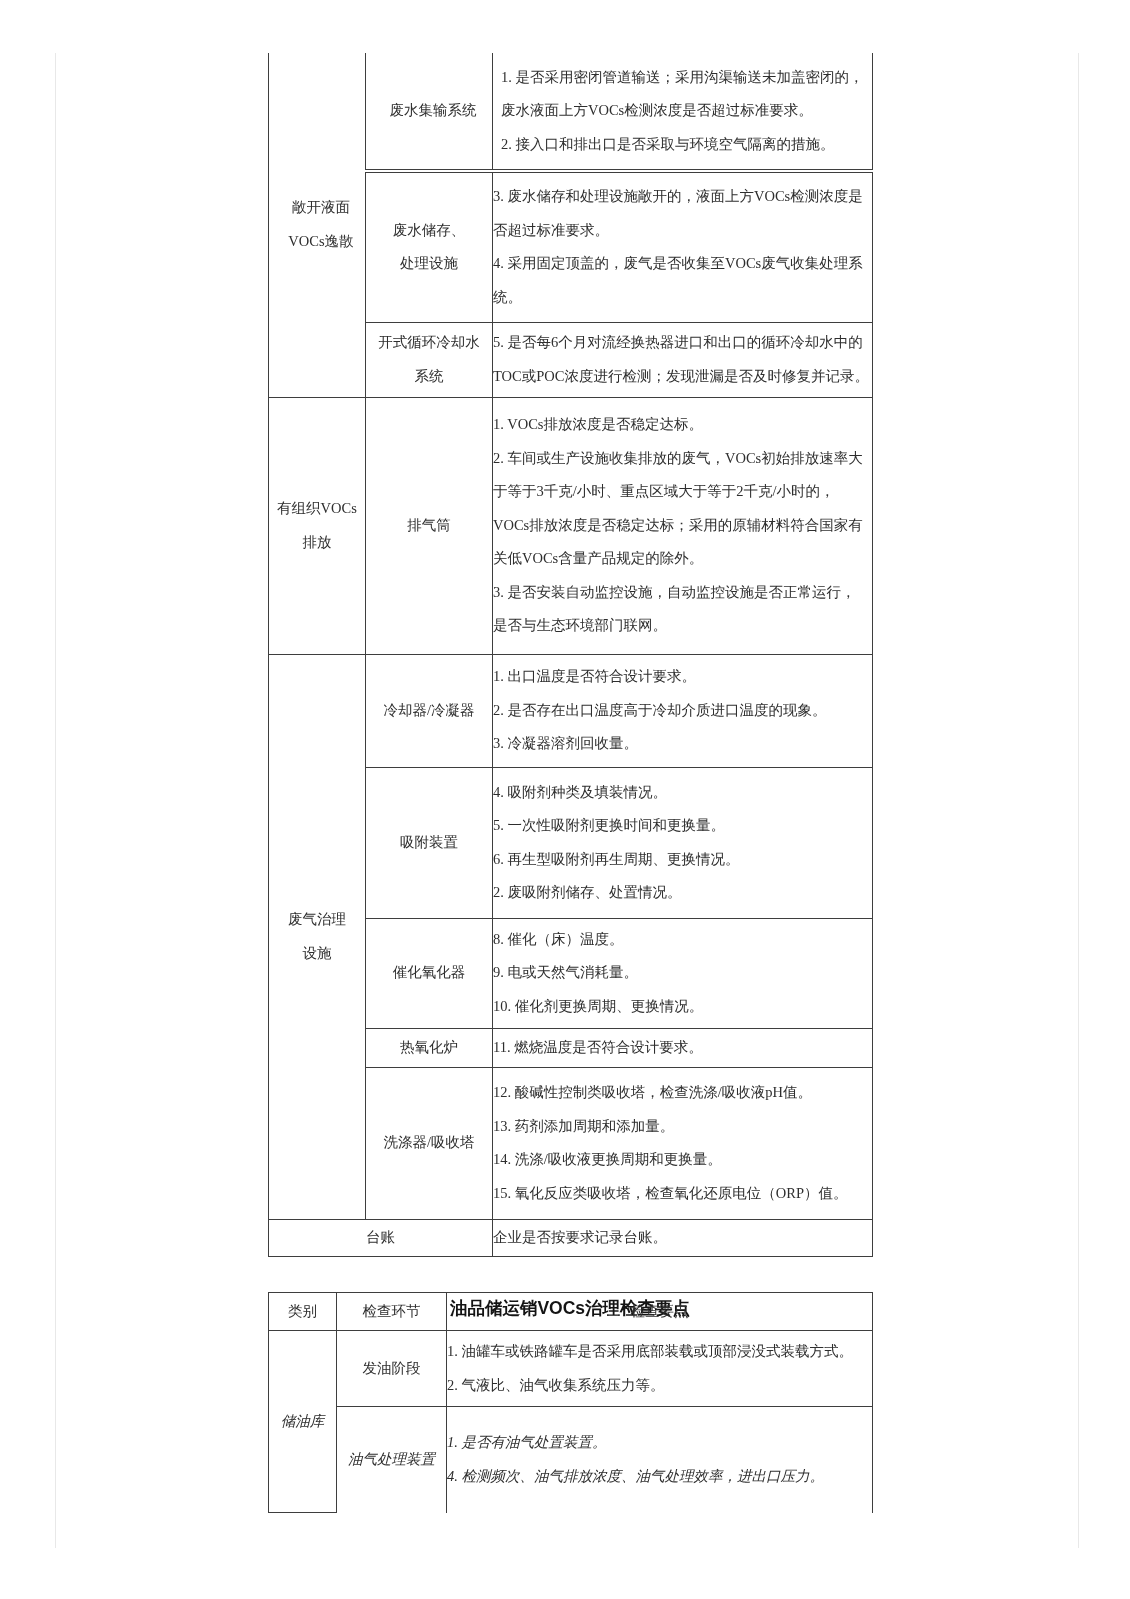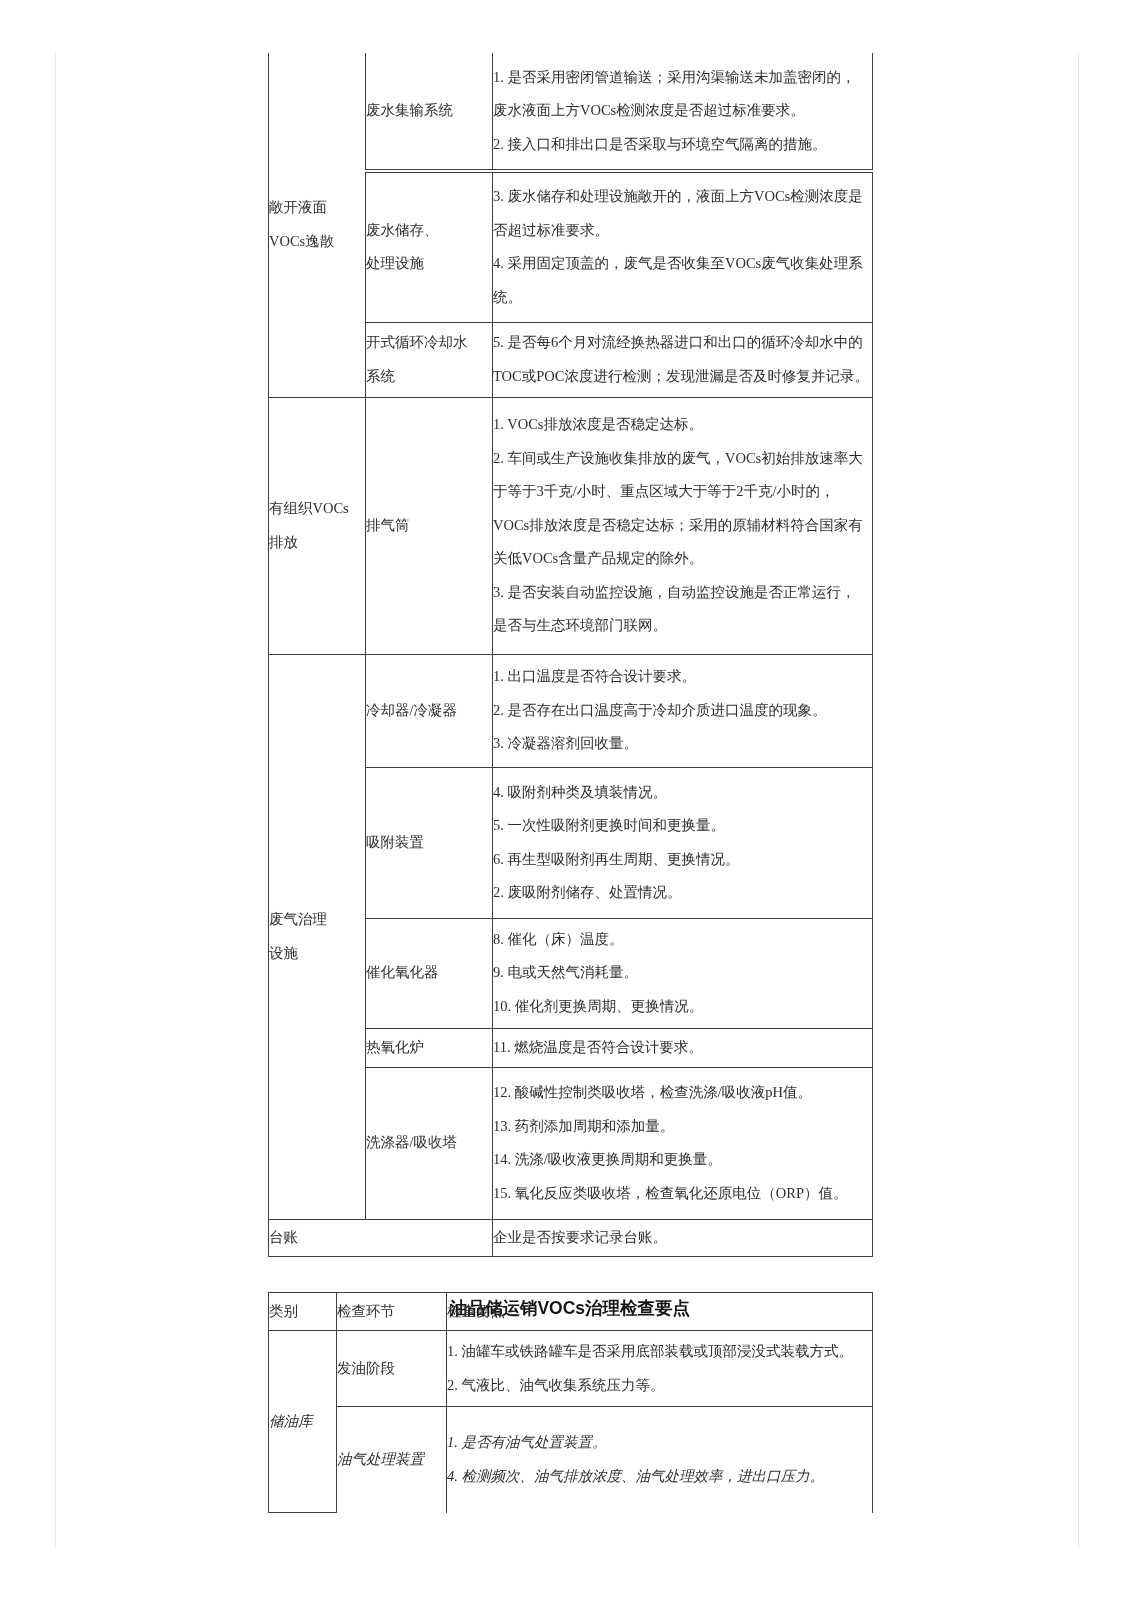--- a/index.html
+++ b/index.html
@@ -7,25 +7,25 @@
           font-family:"Liberation Serif","DejaVu Serif",serif;color:#2e2e2e;}
   .page-edge{position:absolute;top:53px;height:1495px;width:1px;background:#e8e8e8;}
   .page-edge.left{left:55px;}
   .page-edge.right{left:1078px;}
 
   table.doc{position:absolute;border-collapse:collapse;table-layout:fixed;
             font-size:14.5px;line-height:33.5px;}
   table.t1{left:268px;top:53px;width:604px;}
   table.t2{left:268px;top:1292px;width:604px;}
   table.doc td{border:1.5px solid #3e3e3e;padding:0;vertical-align:middle;overflow:hidden;}
-  table.t1 tr.first td{border-top:none;}
+  table.t1 tr.first td{border-top:none;padding-left:8px;}
   table.t1 tr.dbl > td.b-dbl{border-top:4px double #3e3e3e;}
   table.t2 tr.cut td{border-bottom:none;}
 
-  td.cat, td.link, td.hdr{text-align:left;}
+  td.cat, td.link, td.hdr{text-align:center;}
   td.pts{text-align:left;padding-left:8px;padding-right:6px;}
   td.va-top{vertical-align:top;padding-top:1px;}
   td.va-top2{vertical-align:top;padding-top:4px;font-style:italic;}
   .lines div{white-space:nowrap;}
 
   tr.h118{height:118px;} tr.h151{height:151px;} tr.h75{height:75px;margin-left:20px;}
   tr.h257{height:257px;} tr.h113{height:113px;} tr.h110{height:110px;}
   tr.h39{height:39px;font-family:Liberation Serif, serif;}  tr.h152{height:152px;} tr.h37{height:37px;}
   tr.h38{height:38px;}  tr.h76{height:76px;}  tr.h106{height:106px;}
 

